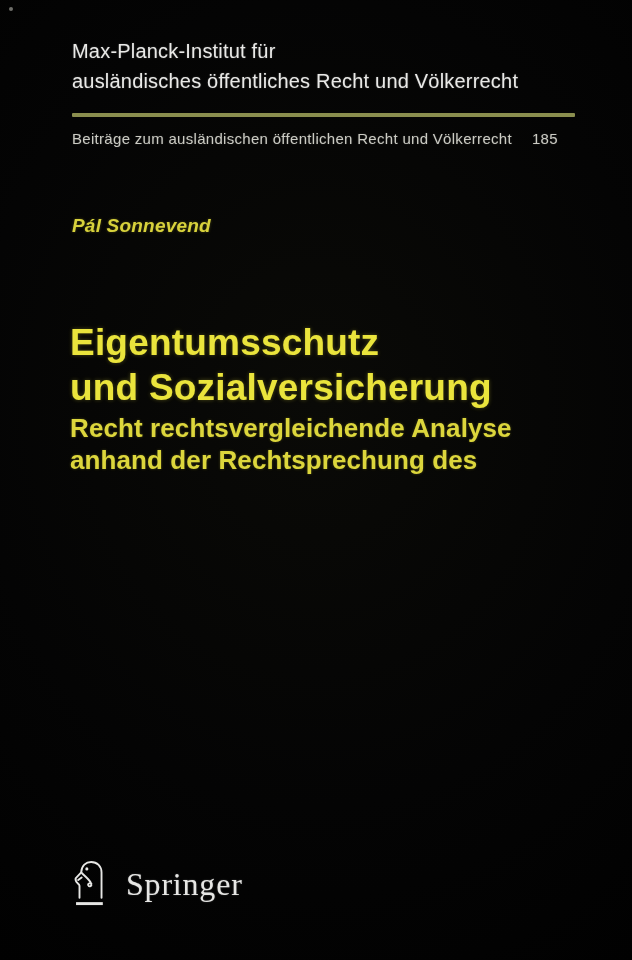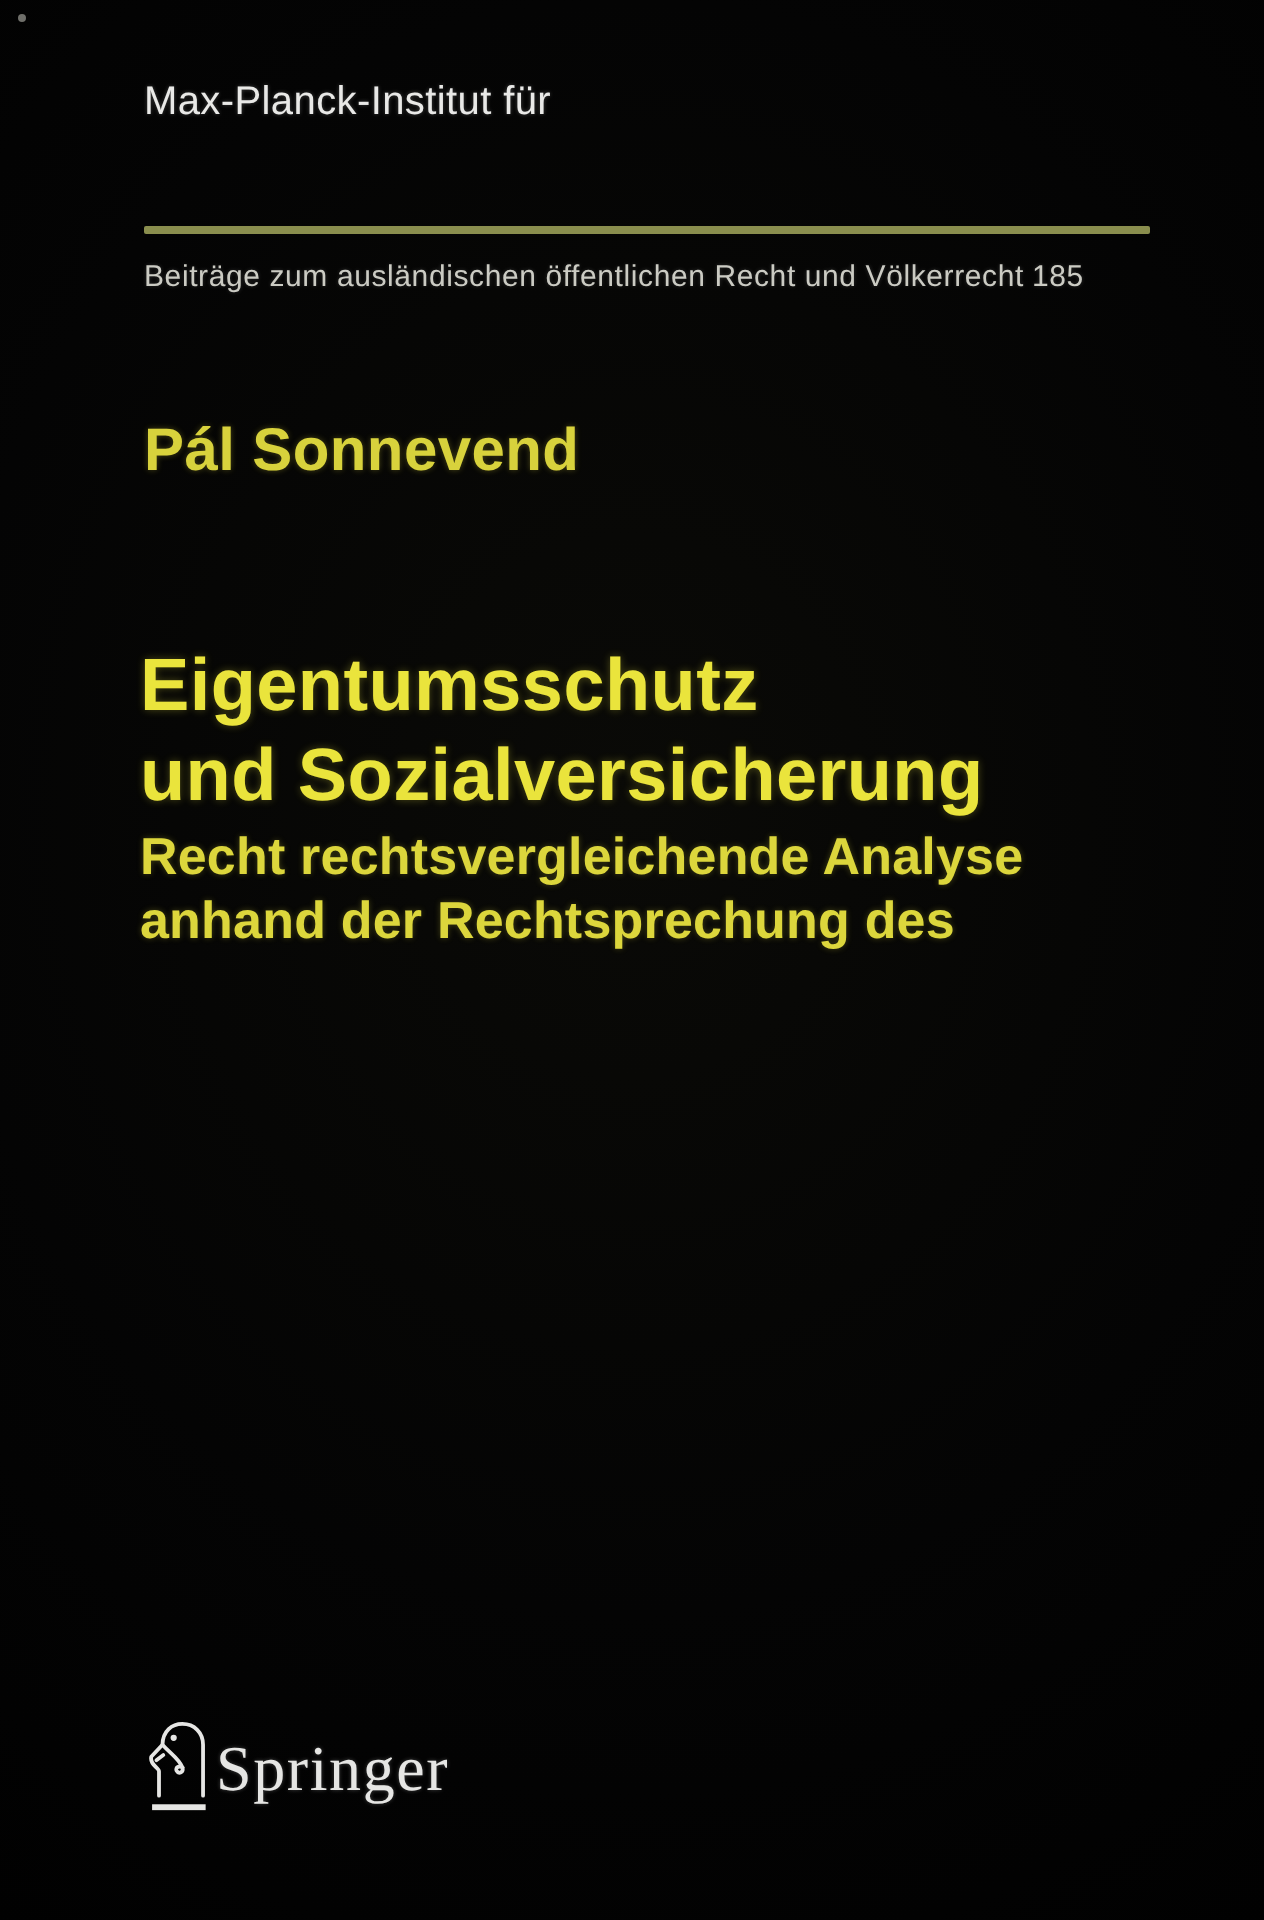--- a/index.html
+++ b/index.html
@@ -47,32 +47,33 @@
     left: 72px;
     top: 129px;
     color: #cbcbc3;
     font-size: 15px;
     line-height: 20px;
     font-weight: 500;
     letter-spacing: 0.3px;
     white-space: nowrap;
     text-shadow: 0 0 2px rgba(255,255,255,0.18);
   }
-  .series-number { margin-left: 4px; }
+  .series-number { margin-left: 20px; }
 
   .author-name {
     left: 72px;
     top: 211px;
     color: #d8d23c;
-    font-size: 30px;
+    font-size: 19px;
     line-height: 30px;
     font-weight: 600;
     letter-spacing: 0.2px;
     white-space: nowrap;
     text-shadow: 0 0 3px rgba(230,220,60,0.3);
+    font-style: italic;
   }
 
   .book-title {
     left: 70px;
     top: 320px;
     color: #eae43c;
     font-size: 37px;
     line-height: 45px;
     font-weight: 700;
     letter-spacing: 0.2px;
@@ -90,21 +91,21 @@
     letter-spacing: 0.1px;
     white-space: nowrap;
     text-shadow: 0 0 3px rgba(225,218,58,0.28);
   }
 
   .publisher-logo {
     left: 70px;
     top: 858px;
     display: flex;
     align-items: center;
-    gap: 0;
+    gap: 18px;
   }
   .knight-icon {
     width: 38px;
     height: 52px;
     display: block;
   }
   .logo-text {
     color: #e6e6e4;
     font-family: "Liberation Serif", "DejaVu Serif", serif;
     font-size: 32px;
@@ -127,20 +128,21 @@
 </head>
 <body>
 
 <div class="stage">
   <div class="cover-content">
 
     <div class="abs scan-speck"></div>
 
     <div class="abs publisher-header">
       <div>Max-Planck-Institut für</div>
+      <div>ausländisches öffentliches Recht und Völkerrecht</div>
     </div>
 
     <div class="abs series-rule"></div>
 
     <div class="abs series-line">
       <span>Beiträge zum ausländischen öffentlichen Recht und Völkerrecht</span><span class="series-number">185</span>
     </div>
 
     <div class="abs author-name">Pál Sonnevend</div>
 

